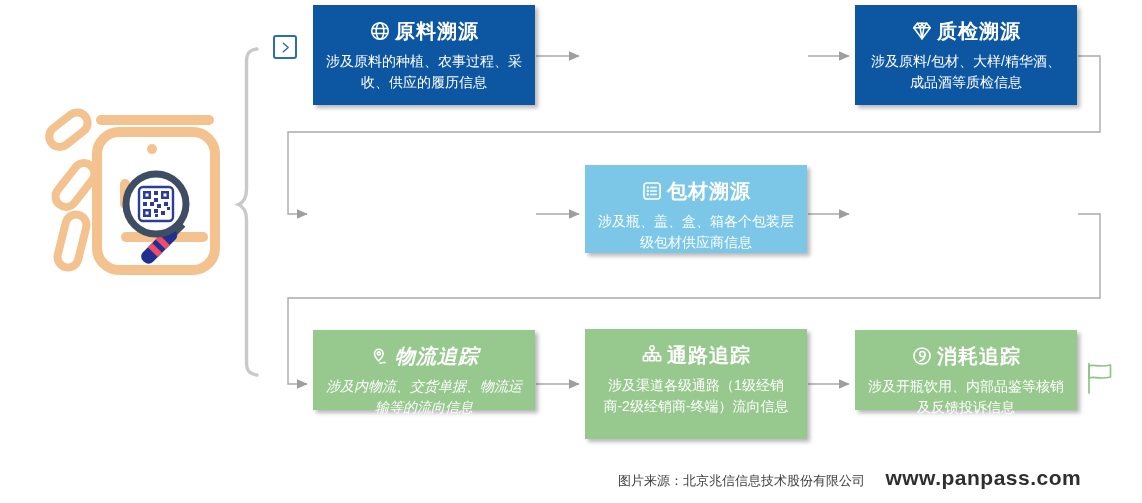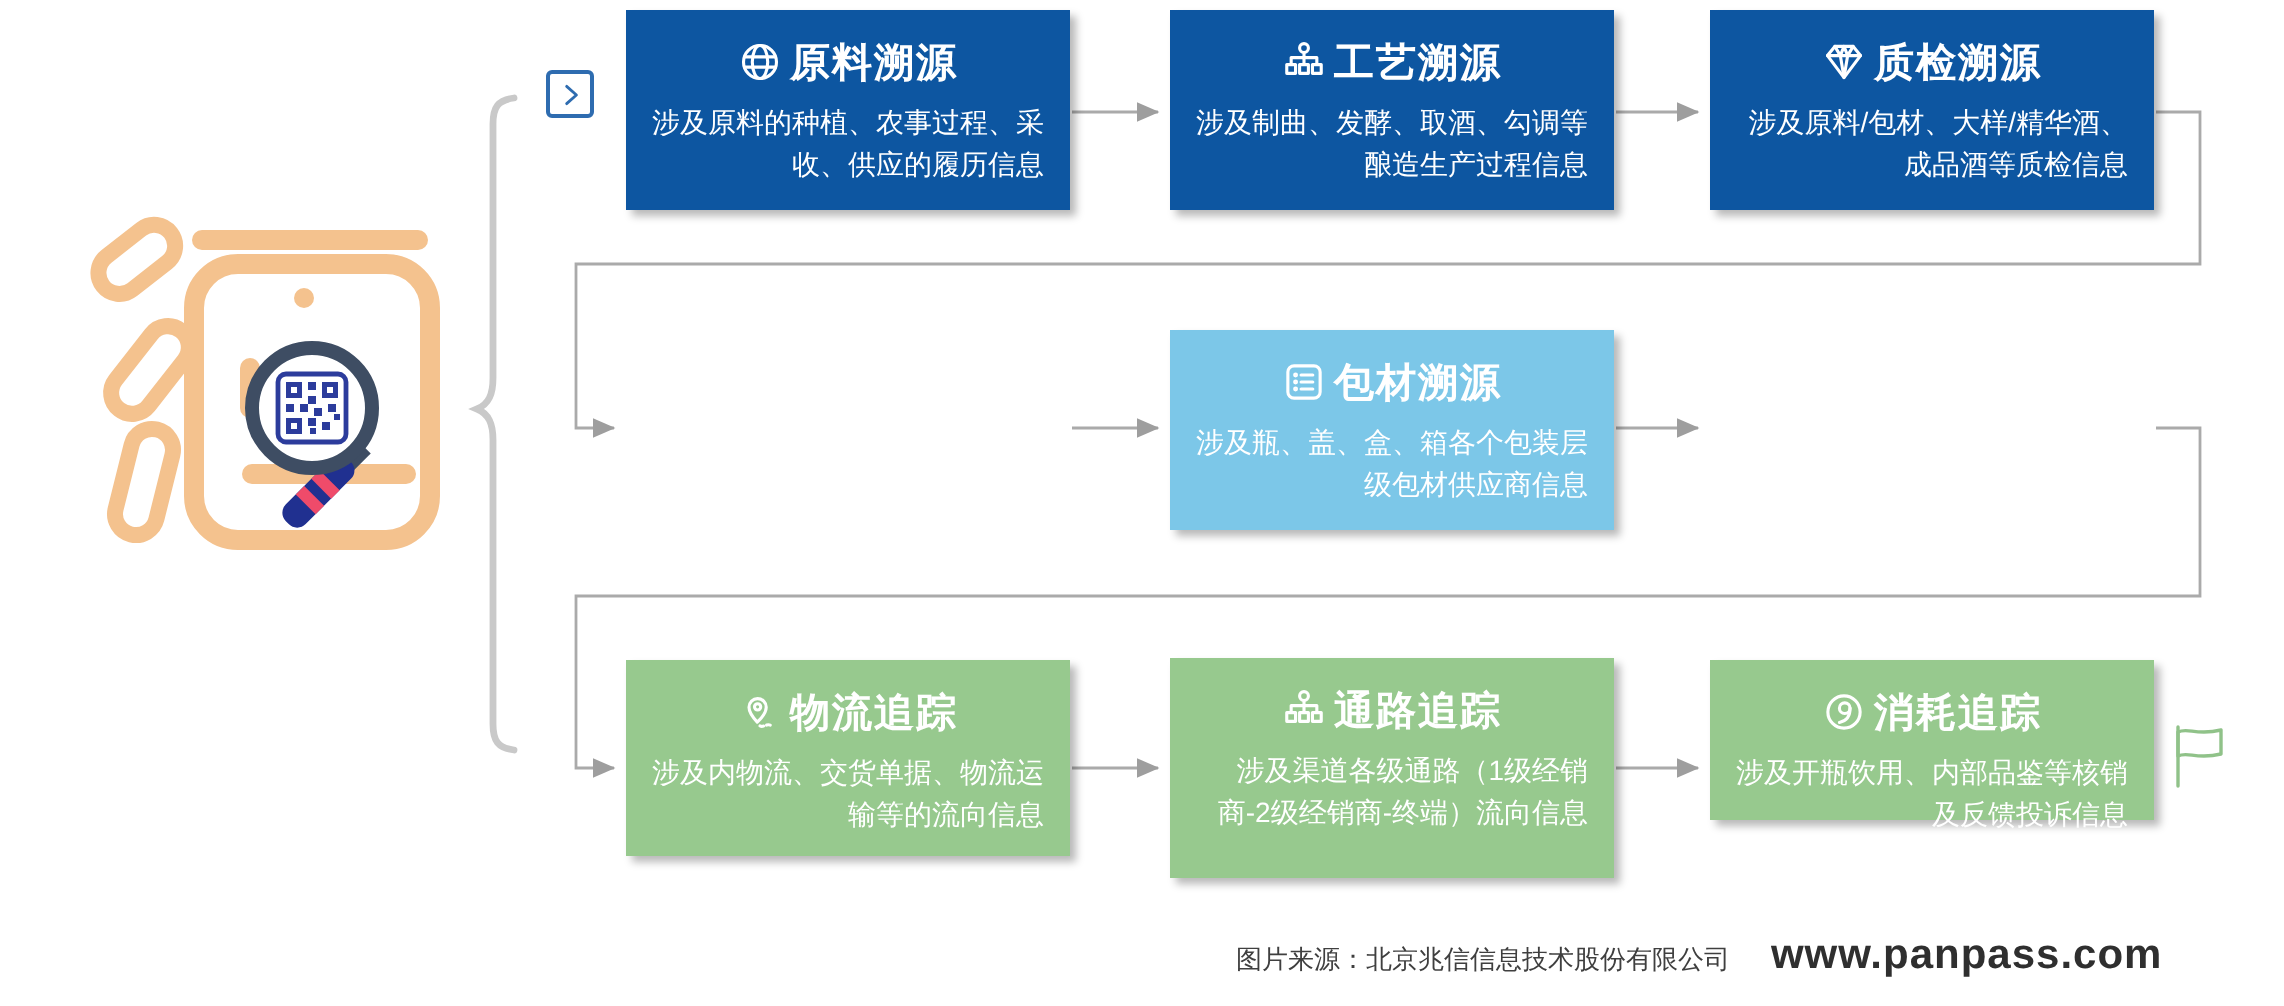--- a/index.html
+++ b/index.html
@@ -10,21 +10,21 @@
   .bg-svg{position:absolute;left:0;top:0;width:1142px;height:503px;}
   .box{
     position:absolute;width:222px;box-sizing:border-box;color:#fff;
     box-shadow:3px 3px 4px rgba(0,0,0,.28);padding-top:13px;
   }
   .row1{background:var(--row1-bg,#0d56a1);}
   .row2{background:var(--row2-bg,#7cc7e8);}
   .row3{background:var(--row3-bg,#97c98e);}
   .box-title-row{display:flex;align-items:center;justify-content:center;gap:4px;height:26px;}
   .box-title{font-size:20px;font-weight:bold;letter-spacing:1px;}
-  .box-desc{margin-top:7px;padding:0 13px;font-size:14px;line-height:21px;text-align:right;}
+  .box-desc{margin-top:7px;padding:0 13px;font-size:14px;line-height:21px;text-align:center;}
   .bicon{display:inline-flex;width:22px;height:22px;}
   .bicon svg{stroke:#fff;fill:none;stroke-width:1.7;stroke-linecap:round;stroke-linejoin:round;}
   .chevron-btn{
     position:absolute;left:273px;top:35px;width:24px;height:24px;box-sizing:border-box;
     border:2px solid var(--chevron-blue,#2e6cb0);border-radius:3px;background:#fff;
     display:flex;align-items:center;justify-content:center;
   }
   .logo-wrap{position:absolute;left:33px;top:98px;width:206px;height:196px;}
   .flag-wrap{position:absolute;left:1084px;top:359px;width:32px;height:38px;}
   .footer{position:absolute;left:618px;top:466px;white-space:nowrap;}
@@ -116,92 +116,77 @@
             <circle cx="12" cy="12" r="9"></circle>
             <ellipse cx="12" cy="12" rx="4.2" ry="9"></ellipse>
             <path d="M3.6 9.2h16.8M3.6 14.8h16.8"></path>
           </svg>
       </span>
       <span class="box-title">原料溯源</span>
     </div>
     <div class="box-desc">涉及原料的种植、农事过程、采收、供应的履历信息</div>
   </div>
 
-  <div class="box row1" style="left:585px;top:5px;height:100px;">
+
+  <div class="box row1" style="left:855px;top:5px;height:100px;">
+    <div class="box-title-row">
+      <span class="bicon">
+        <svg viewBox="0 0 24 24" width="22" height="22">
+            <path d="M7 3.5h10l4 5-9 12-9-12z"></path>
+            <path d="M3 8.5h18M7 3.5l3 5 2-5 2 5 3-5M10 8.5l2 12 2-12"></path>
+          </svg>
+      </span>
+      <span class="box-title">质检溯源</span>
+    </div>
+    <div class="box-desc">涉及原料/包材、大样/精华酒、成品酒等质检信息</div>
+  </div>
+
+
+  <div class="box row2" style="left:585px;top:165px;height:88px;">
+    <div class="box-title-row">
+      <span class="bicon">
+        <svg viewBox="0 0 24 24" width="22" height="22">
+            <rect x="3.2" y="3.2" width="17.6" height="17.6" rx="3.4"></rect>
+            <path d="M10.4 8.2h6.4M10.4 12h6.4M10.4 15.8h6.4"></path>
+            <circle cx="7.4" cy="8.2" r="0.5" fill="#fff"></circle>
+            <circle cx="7.4" cy="12" r="0.5" fill="#fff"></circle>
+            <circle cx="7.4" cy="15.8" r="0.5" fill="#fff"></circle>
+          </svg>
+      </span>
+      <span class="box-title">包材溯源</span>
+    </div>
+    <div class="box-desc">涉及瓶、盖、盒、箱各个包装层级包材供应商信息</div>
+  </div>
+
+
+  <div class="box row3" style="left:313px;top:330px;height:80px;font-style:italic;">
+    <div class="box-title-row">
+      <span class="bicon">
+        <svg viewBox="0 0 24 24" width="22" height="22">
+            <path d="M10.5 17.5C7.8 14.6 6 11.9 6 9.4a4.7 4.7 0 1 1 9.4 0c0 2.5-1.8 5.2-4.9 8.1z"></path>
+            <circle cx="10.7" cy="9.2" r="1.7"></circle>
+            <path d="M12 19.6c1.9.9 3.7-1.3 5.7-.4" stroke-dasharray="2 1.7"></path>
+          </svg>
+      </span>
+      <span class="box-title">物流追踪</span>
+    </div>
+    <div class="box-desc">涉及内物流、交货单据、物流运输等的流向信息</div>
+  </div>
+
+  <div class="box row3" style="left:585px;top:329px;height:110px;">
     <div class="box-title-row">
       <span class="bicon">
         <svg viewBox="0 0 24 24" width="22" height="22">
             <circle cx="12" cy="4.4" r="2.4"></circle>
             <path d="M12 6.8V9.6M5 9.6h14M5 9.6v3.4M12 9.6v3.4M19 9.6v3.4"></path>
             <rect x="2.6" y="13.4" width="4.8" height="4.8"></rect>
             <rect x="9.6" y="13.4" width="4.8" height="4.8"></rect>
             <rect x="16.6" y="13.4" width="4.8" height="4.8"></rect>
           </svg>
       </span>
-      <span class="box-title">工艺溯源</span>
-    </div>
-    <div class="box-desc">涉及制曲、发酵、取酒、勾调等酿造生产过程信息</div>
-  </div>
-
-  <div class="box row1" style="left:855px;top:5px;height:100px;">
-    <div class="box-title-row">
-      <span class="bicon">
-        <svg viewBox="0 0 24 24" width="22" height="22">
-            <path d="M7 3.5h10l4 5-9 12-9-12z"></path>
-            <path d="M3 8.5h18M7 3.5l3 5 2-5 2 5 3-5M10 8.5l2 12 2-12"></path>
-          </svg>
-      </span>
-      <span class="box-title">质检溯源</span>
-    </div>
-    <div class="box-desc">涉及原料/包材、大样/精华酒、成品酒等质检信息</div>
-  </div>
-
-
-  <div class="box row2" style="left:585px;top:165px;height:100px;">
-    <div class="box-title-row">
-      <span class="bicon">
-        <svg viewBox="0 0 24 24" width="22" height="22">
-            <rect x="3.2" y="3.2" width="17.6" height="17.6" rx="3.4"></rect>
-            <path d="M10.4 8.2h6.4M10.4 12h6.4M10.4 15.8h6.4"></path>
-            <circle cx="7.4" cy="8.2" r="0.5" fill="#fff"></circle>
-            <circle cx="7.4" cy="12" r="0.5" fill="#fff"></circle>
-            <circle cx="7.4" cy="15.8" r="0.5" fill="#fff"></circle>
-          </svg>
-      </span>
-      <span class="box-title">包材溯源</span>
-    </div>
-    <div class="box-desc">涉及瓶、盖、盒、箱各个包装层级包材供应商信息</div>
-  </div>
-
-
-  <div class="box row3" style="left:313px;top:330px;height:98px;">
-    <div class="box-title-row">
-      <span class="bicon">
-        <svg viewBox="0 0 24 24" width="22" height="22">
-            <path d="M10.5 17.5C7.8 14.6 6 11.9 6 9.4a4.7 4.7 0 1 1 9.4 0c0 2.5-1.8 5.2-4.9 8.1z"></path>
-            <circle cx="10.7" cy="9.2" r="1.7"></circle>
-            <path d="M12 19.6c1.9.9 3.7-1.3 5.7-.4" stroke-dasharray="2 1.7"></path>
-          </svg>
-      </span>
-      <span class="box-title">物流追踪</span>
-    </div>
-    <div class="box-desc">涉及内物流、交货单据、物流运输等的流向信息</div>
-  </div>
-
-  <div class="box row3" style="left:585px;top:329px;height:110px;">
-    <div class="box-title-row">
-      <span class="bicon">
-        <svg viewBox="0 0 24 24" width="22" height="22">
-            <circle cx="12" cy="4.4" r="2.4"></circle>
-            <path d="M12 6.8V9.6M5 9.6h14M5 9.6v3.4M12 9.6v3.4M19 9.6v3.4"></path>
-            <rect x="2.6" y="13.4" width="4.8" height="4.8"></rect>
-            <rect x="9.6" y="13.4" width="4.8" height="4.8"></rect>
-            <rect x="16.6" y="13.4" width="4.8" height="4.8"></rect>
-          </svg>
-      </span>
       <span class="box-title">通路追踪</span>
     </div>
     <div class="box-desc">涉及渠道各级通路（1级经销商-2级经销商-终端）流向信息</div>
   </div>
 
   <div class="box row3" style="left:855px;top:330px;height:80px;">
     <div class="box-title-row">
       <span class="bicon">
         <svg viewBox="0 0 24 24" width="22" height="22">
             <circle cx="12" cy="12" r="8.8"></circle>

